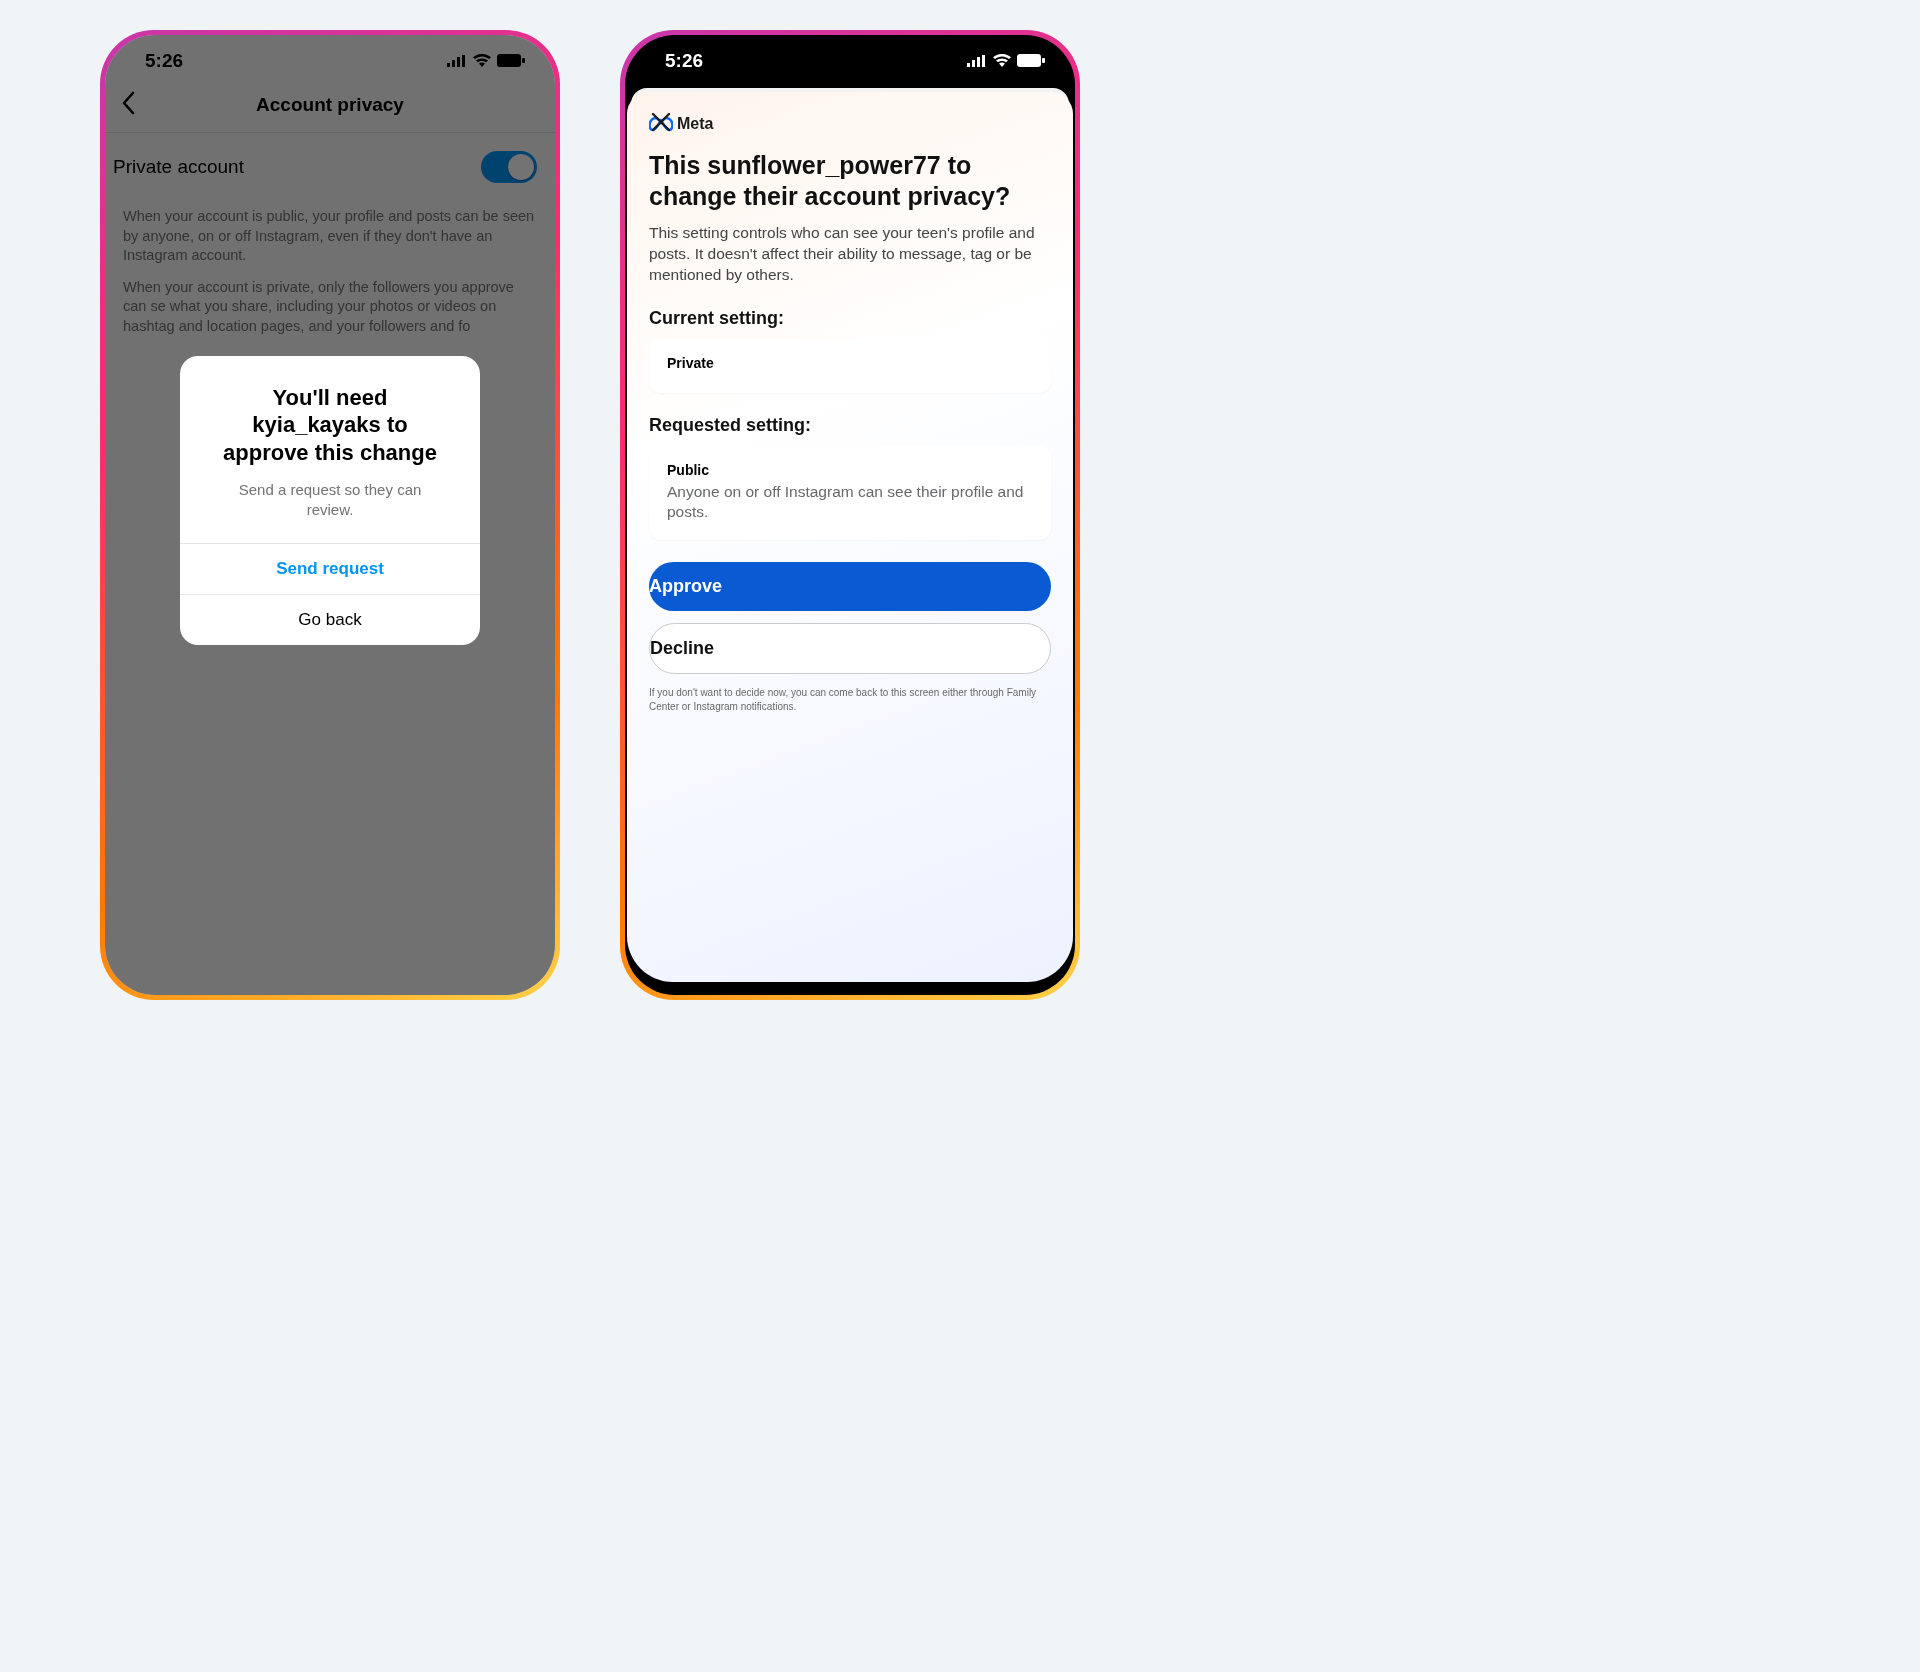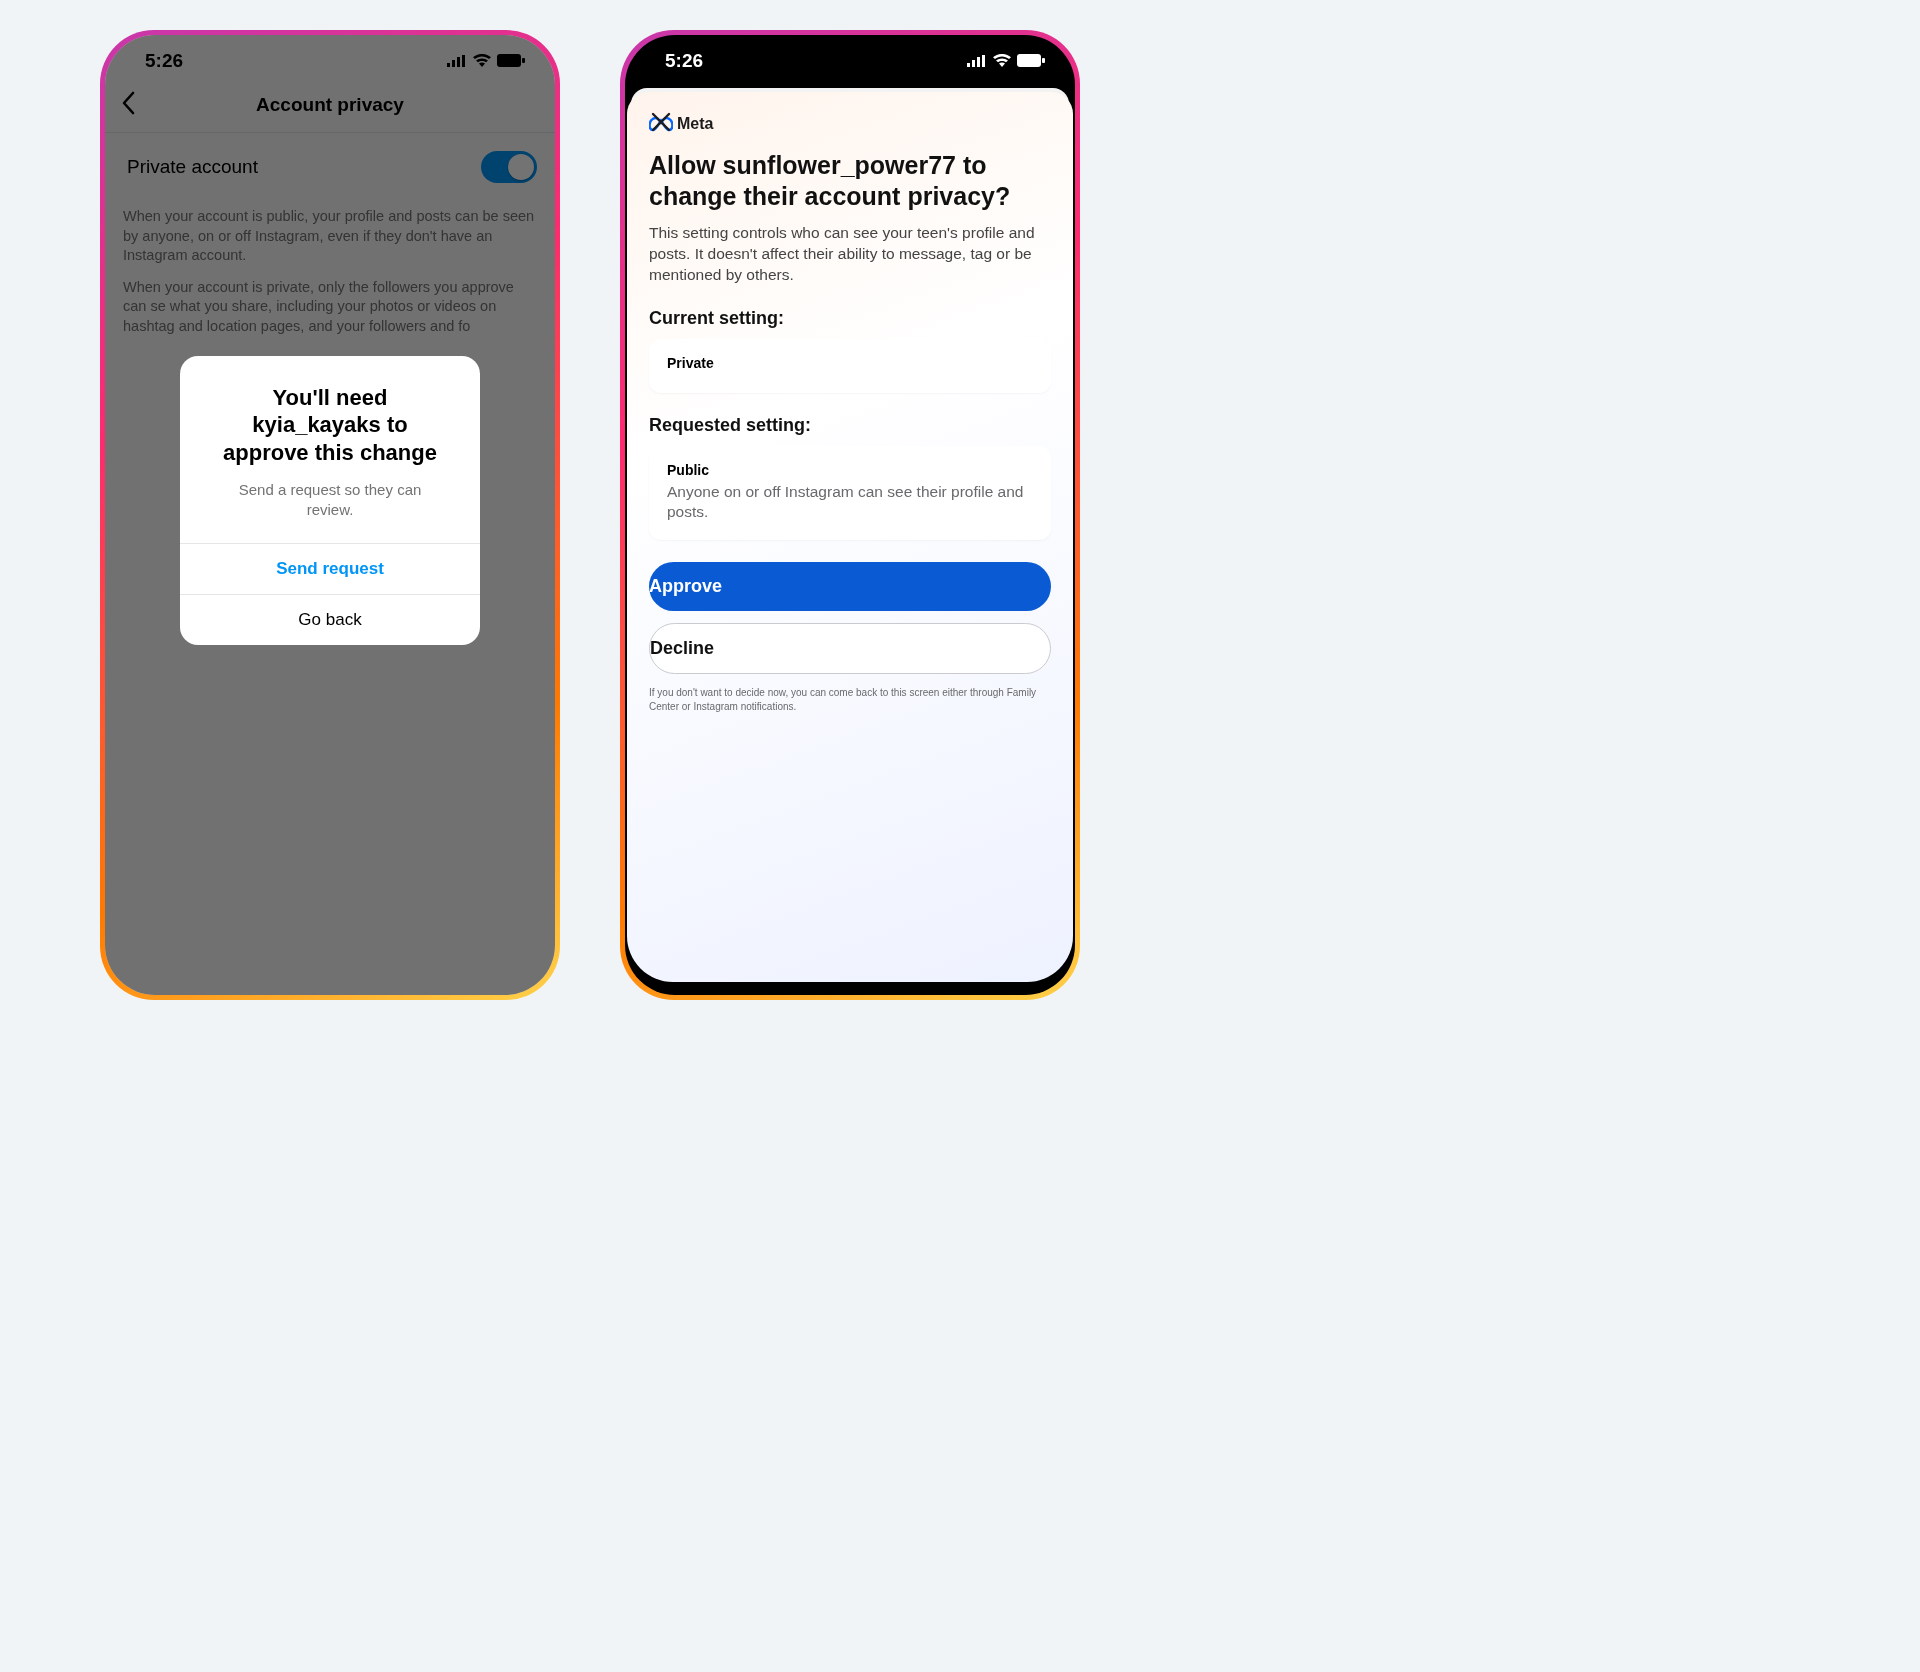--- a/index.html
+++ b/index.html
@@ -44,21 +44,21 @@
     position: relative; padding: 14px 0 16px 0;
     border-bottom: 1px solid #e5e5e5;
   }
   .p1-nav .back {
     position: absolute; left: 16px; top: 10px;
     font-size: 28px; font-weight: 300;
   }
   .p1-nav .title { font-size: 19px; font-weight: 700; }
   .p1-setting {
     display: flex; justify-content: space-between; align-items: center;
-    padding: 18px 18px 4px 22px;
+    padding: 18px 18px 4px 8px;
   }
   .p1-setting .label { font-size: 19px; color: #000; }
   .toggle {
     width: 56px; height: 32px; background: #0095f6; border-radius: 999px;
     position: relative;
   }
   .toggle::after {
     content: ""; position: absolute; right: 3px; top: 3px;
     width: 26px; height: 26px; background: #fff; border-radius: 50%;
     box-shadow: 0 1px 2px rgba(0,0,0,0.3);
@@ -253,21 +253,21 @@
             </svg>
         </span>
         <span class="meta-logo">
           <svg viewBox="0 0 40 26">
             <path d="M11 3 C5 3 1 9 1 15 C1 20 3.5 23 7 23 C12 23 16 13 20 7 C24 13 28 23 33 23 C36.5 23 39 20 39 15 C39 9 35 3 29 3 C25 3 22 8 20 11 C18 8 15 3 11 3 Z" fill="none" stroke="#0868ff" stroke-width="4"></path>
           </svg>
           <span class="brand">Meta</span>
         </span>
       </div>
 
-      <div class="p2-title">Allow sunflower_power77 to change their account privacy?</div>
+      <div class="p2-title">This sunflower_power77 to change their account privacy?</div>
       <div class="p2-sub">This setting controls who can see your teen's profile and posts. It doesn't affect their ability to message, tag or be mentioned by others.</div>
 
       <div class="p2-label">Current setting:</div>
       <div class="p2-card">
         <div class="c-title">Private</div>
       </div>
 
       <div class="p2-label">Requested setting:</div>
       <div class="p2-card">
         <div class="c-title">Public</div>

